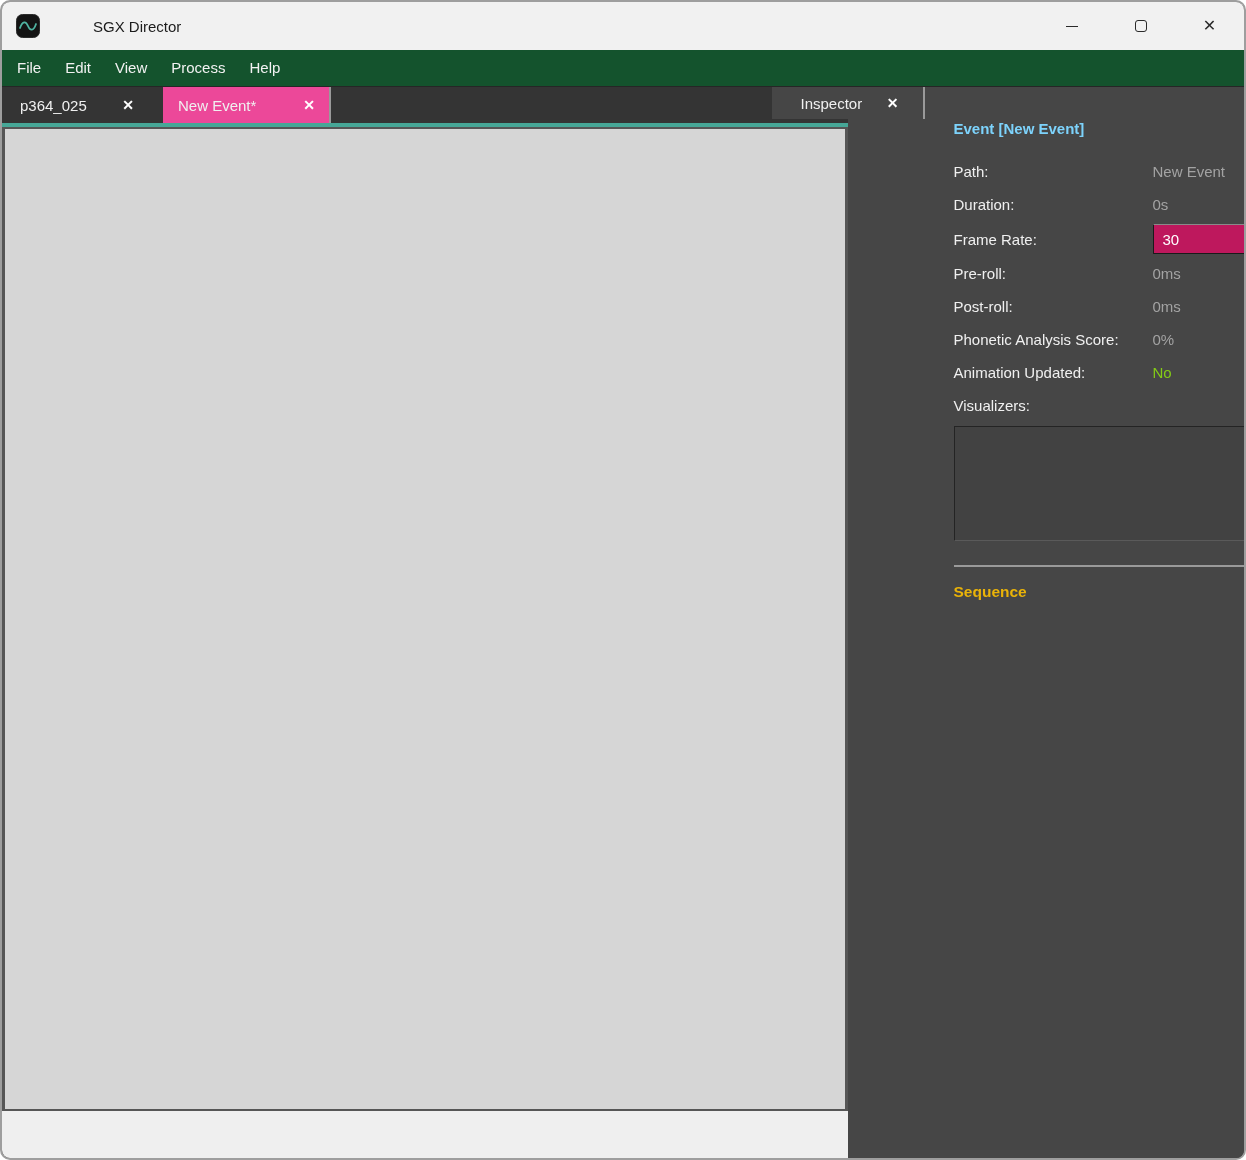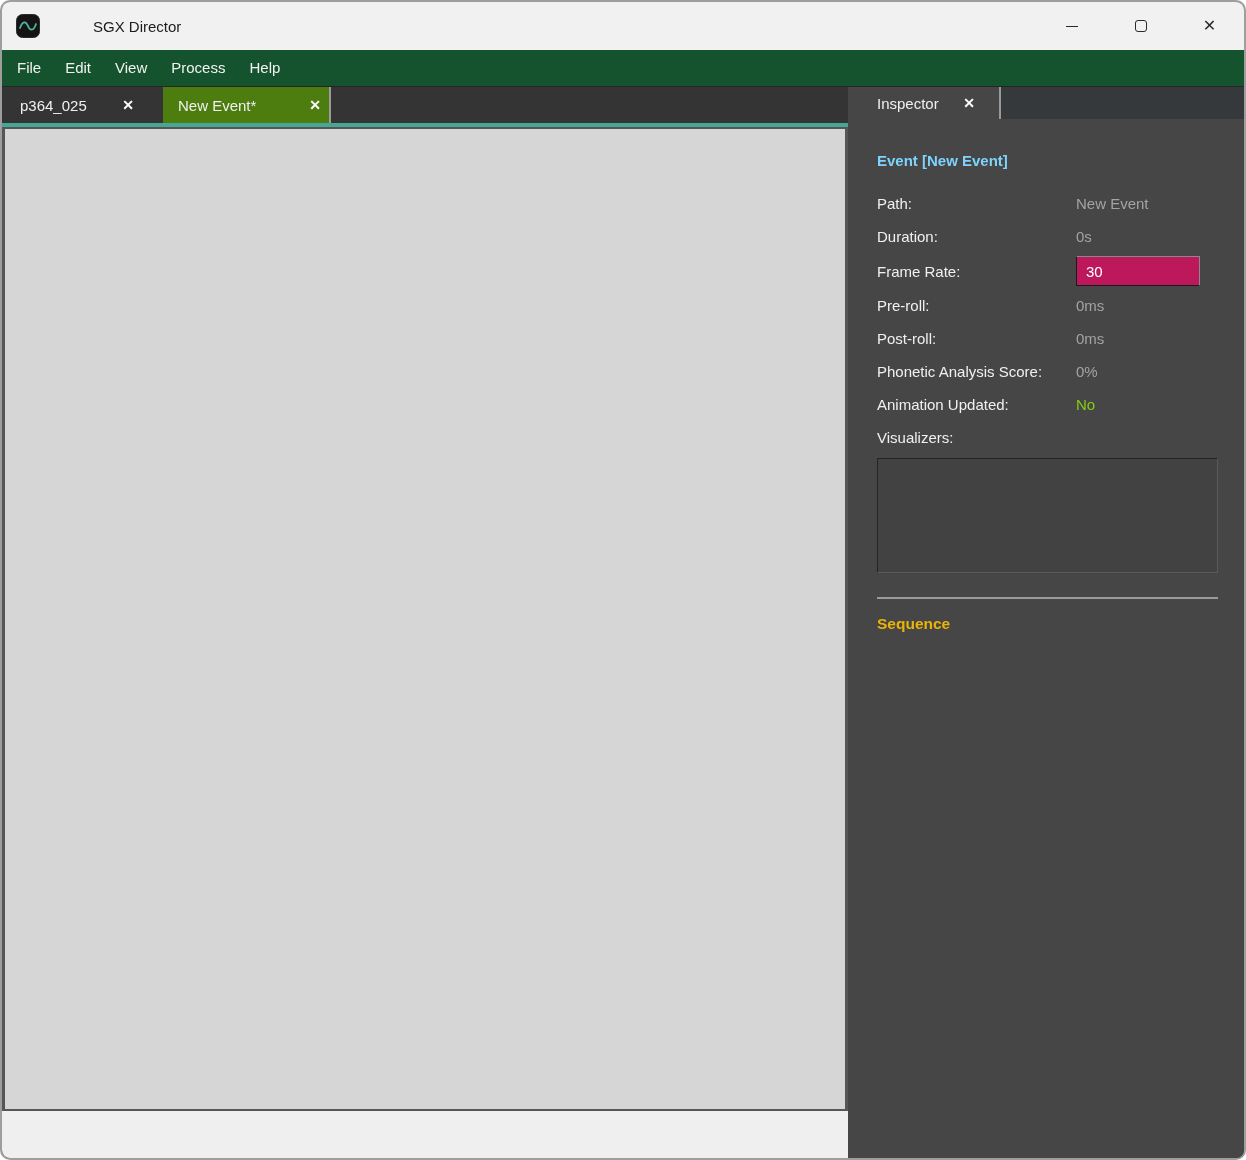--- a/index.html
+++ b/index.html
@@ -35,33 +35,33 @@
   .tabstrip {
     height:40px; flex:0 0 40px; background:#343434;
     border-bottom:4px solid #46a797;
     display:flex; align-items:center;
   }
   .tab {
     display:flex; align-items:center; height:36px;
     color:#f0f0f0; font-size:15px; cursor:default;
   }
   .tab.inactive { background:transparent; padding:0 18px; width:150px; margin-right:11px; }
-  .tab.active { background:#4d7c0f; padding:0 8px 0 15px; width:166px; }
+  .tab.active { background:#ec4899; padding:0 14px 0 15px; width:166px; }
   .tab-label { white-space:nowrap; }
   .tab-close { margin-left:auto; font-size:14px; font-weight:700; color:#ffffff; line-height:1; padding-left:14px; }
   .tab-sep { width:2px; height:36px; background:#9a9a9a; flex:0 0 2px; }
   
   .canvas {
     flex:1; background:#d6d6d6;
     border-left:3px solid #565656; border-right:3px solid #565656;
     border-top:2px solid #565656; border-bottom:2px solid #565656;
   }
   .bottom-strip { height:47px; flex:0 0 47px; background:#efefef; }
   
-  .right-pane { flex:1; background:#464646; display:flex; flex-direction:column; min-width:0; }
+  .right-pane { flex:1; background:#464646; display:flex; flex-direction:row; min-width:0;justify-content:center; }
   .r-tabstrip { height:32px; flex:0 0 32px; background:#35393b; display:flex; align-items:stretch; }
   .r-tab {
     background:#464646; width:151px; flex:0 0 151px;
     display:flex; align-items:center; padding:0 24px 0 29px;
     color:#f0f0f0; font-size:15px; cursor:default;
   }
   .r-sep { width:2px; background:#9a9a9a; flex:0 0 2px; }
   .panel-content { padding:33px 26px 0 29px; color:#f0f0f0; font-size:15px; }
   .panel-heading { font-weight:700; font-size:15px; color:#7dd3fc; }
   .rows { margin-top:18px; }

